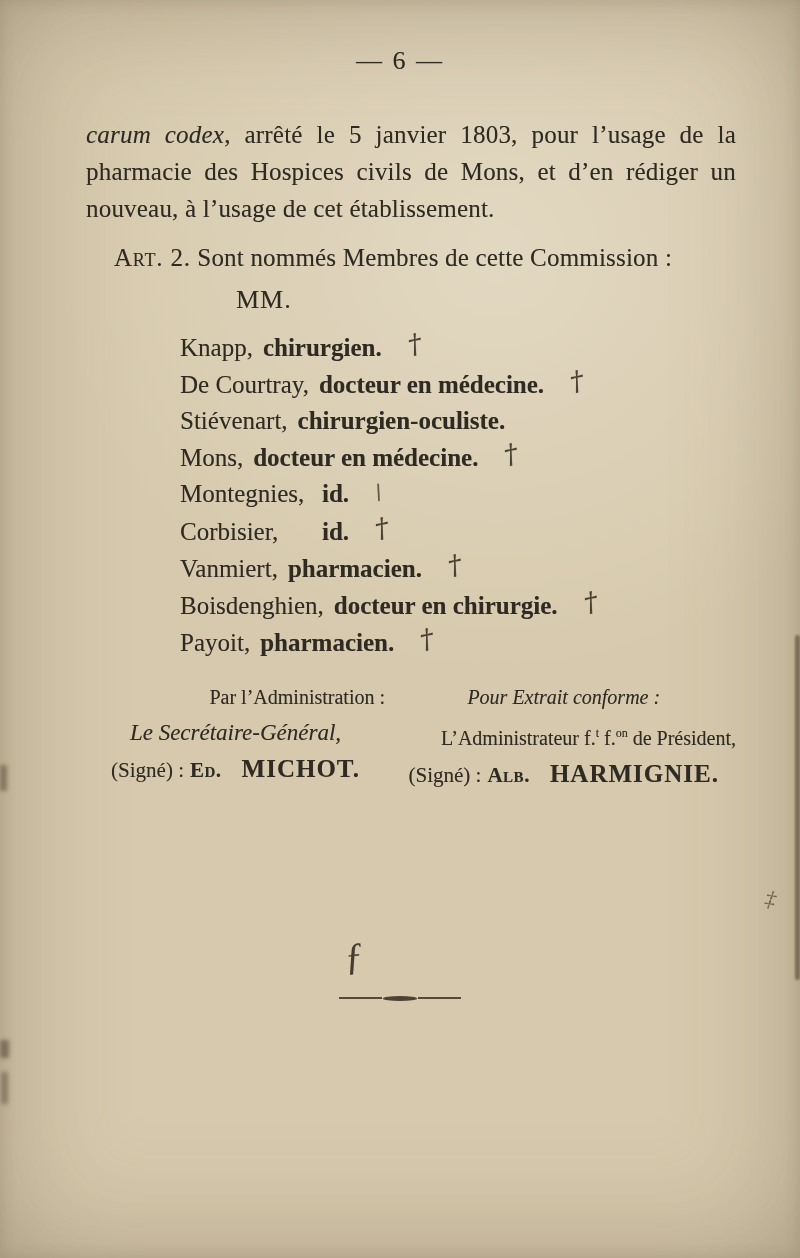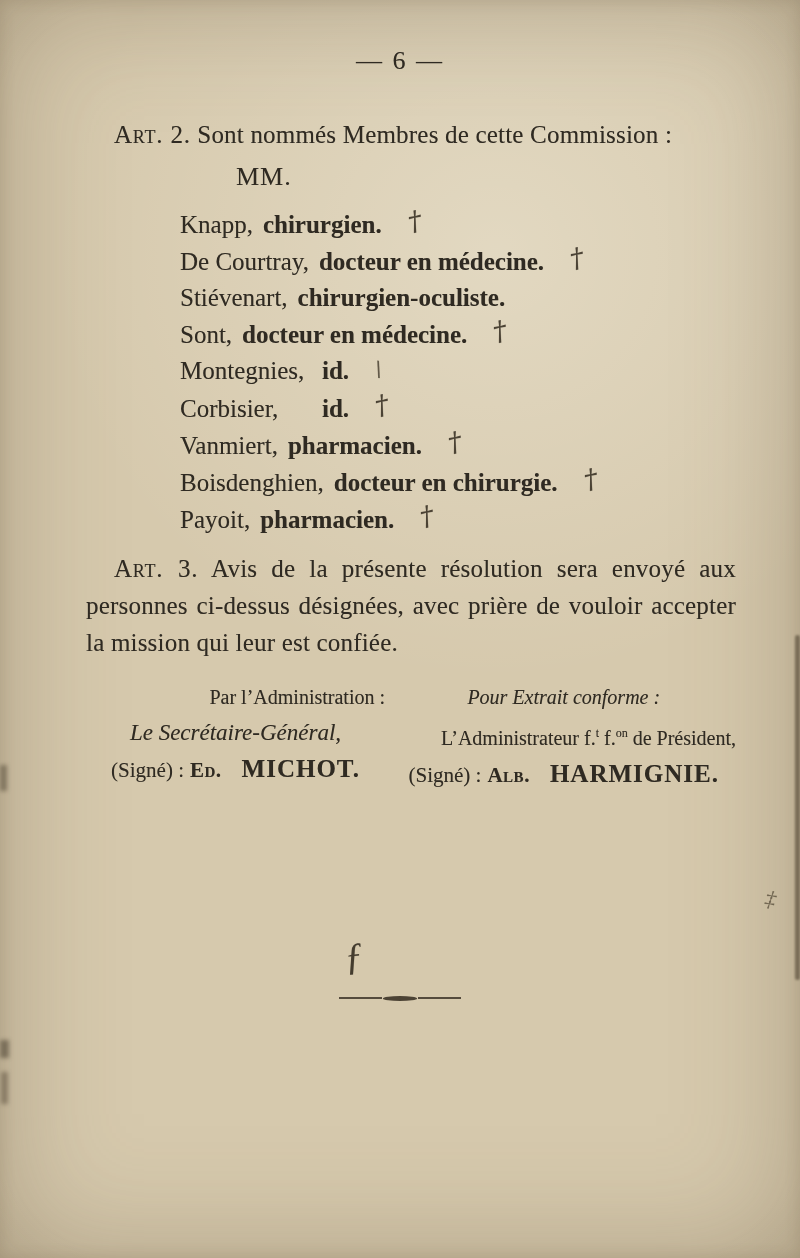--- a/index.html
+++ b/index.html
@@ -114,40 +114,41 @@
 
   <div class="artifact edge-right"></div>
   <div class="artifact smudge-a"></div>
   <div class="artifact smudge-b"></div>
   <div class="artifact smudge-c"></div>
 
   <div class="page-number">— 6 —</div>
 
   <div class="content">
 
+    <p class="body-par"><span class="italic">carum codex</span><span>, arrêté le 5 janvier 1803, pour l’usage de la pharmacie des Hospices civils de Mons, et d’en rédiger un nouveau, à l’usage de cet établissement.</span></p>
 
     <p class="body-par indent"><span class="smallcaps">Art. 2.</span><span> Sont nommés Membres de cette Commis­sion :</span></p>
 
     <div class="mm">MM.</div>
 
     <div class="members">
   <div class="member">
     <span class="m-name">Knapp,</span><span class="m-desc">chirurgien.</span><span class="m-mark">†</span>
   </div>
 
   <div class="member">
     <span class="m-name">De Courtray,</span><span class="m-desc">docteur en médecine.</span><span class="m-mark">†</span>
   </div>
 
   <div class="member">
     <span class="m-name">Stiévenart,</span><span class="m-desc">chirurgien-oculiste.</span>
   </div>
 
   <div class="member">
-    <span class="m-name">Sont,</span><span class="m-desc">docteur en médecine.</span><span class="m-mark">†</span>
+    <span class="m-name">Mons,</span><span class="m-desc">docteur en médecine.</span><span class="m-mark">†</span>
   </div>
 
 
   <div class="member">
     <span class="m-name tab">Montegnies,</span><span class="m-desc">id.</span><span class="m-mark stroke">\</span>
   </div>
 
   <div class="member">
     <span class="m-name tab">Corbisier,</span><span class="m-desc">id.</span><span class="m-mark">†</span>
   </div>
@@ -158,21 +159,20 @@
 
   <div class="member">
     <span class="m-name">Boisdenghien,</span><span class="m-desc">docteur en chirurgie.</span><span class="m-mark">†</span>
   </div>
 
   <div class="member">
     <span class="m-name">Payoit,</span><span class="m-desc">pharmacien.</span><span class="m-mark">†</span>
   </div>
 </div>
 
-    <p class="body-par indent art3"><span class="smallcaps">Art. 3.</span><span> Avis de la présente résolution sera envoyé aux personnes ci-dessus désignées, avec prière de vou­loir accepter la mission qui leur est confiée.</span></p>
 
     <div class="sig-row">
       <div class="sig-col left">
         <div class="sig-line small">Par l’Administration :</div>
         <div class="sig-line ital-med">Le Secrétaire-Général,</div>
         <div class="sig-line signed"><span class="signed-label">(Signé) :</span><span class="name-lead">Ed.</span><span class="name-caps">MICHOT.</span></div>
       </div>
       <div class="sig-col right">
         <div class="sig-line ital-med2">Pour Extrait conforme :</div>
         <div class="sig-line small"><span>L’Administrateur f.</span><sup>t</sup><span> f.</span><sup>on</sup><span> de Président,</span></div>

